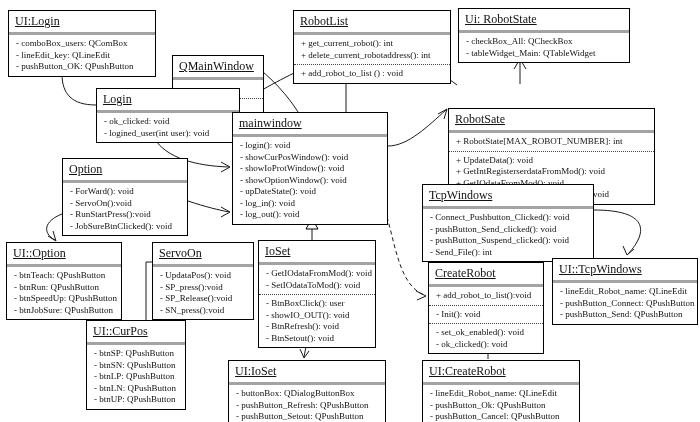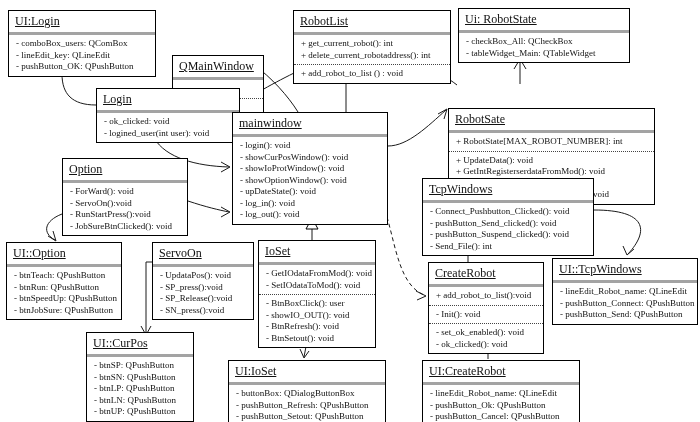--- a/index.html
+++ b/index.html
@@ -175,21 +175,21 @@
 <div class="cls" style="left:62px;top:158px;width:126px;">
   <div class="cls-title">Option</div>
   <div class="cls-sec">
       <div class="member">- ForWard(): void</div>
       <div class="member">- ServoOn():void</div>
       <div class="member">- RunStartPress():void</div>
       <div class="member">- JobSureBtnClicked(): void</div>
     </div>
 </div>
 
-<div class="cls" style="left:422px;top:178px;width:172px;">
+<div class="cls" style="left:422px;top:184px;width:172px;">
   <div class="cls-title">TcpWindows</div>
   <div class="cls-sec">
       <div class="member">- Connect_Pushbutton_Clicked(): void</div>
       <div class="member">- pushButton_Send_clicked(): void</div>
       <div class="member">- pushButton_Suspend_clicked(): void</div>
       <div class="member">- Send_File(): int</div>
     </div>
 </div>
 
 <div class="cls" style="left:6px;top:242px;width:116px;">
@@ -242,21 +242,21 @@
 
 <div class="cls" style="left:552px;top:258px;width:146px;">
   <div class="cls-title">UI::TcpWindows</div>
   <div class="cls-sec">
       <div class="member">- lineEdit_Robot_name: QLineEdit</div>
       <div class="member">- pushButton_Connect: QPushButton</div>
       <div class="member">- pushButton_Send: QPushButton</div>
     </div>
 </div>
 
-<div class="cls" style="left:86px;top:332px;width:108px;">
+<div class="cls" style="left:86px;top:320px;width:100px;">
   <div class="cls-title">UI::CurPos</div>
   <div class="cls-sec">
       <div class="member">- btnSP: QPushButton</div>
       <div class="member">- btnSN: QPushButton</div>
       <div class="member">- btnLP: QPushButton</div>
       <div class="member">- btnLN: QPushButton</div>
       <div class="member">- btnUP: QPushButton</div>
     </div>
 </div>
 

